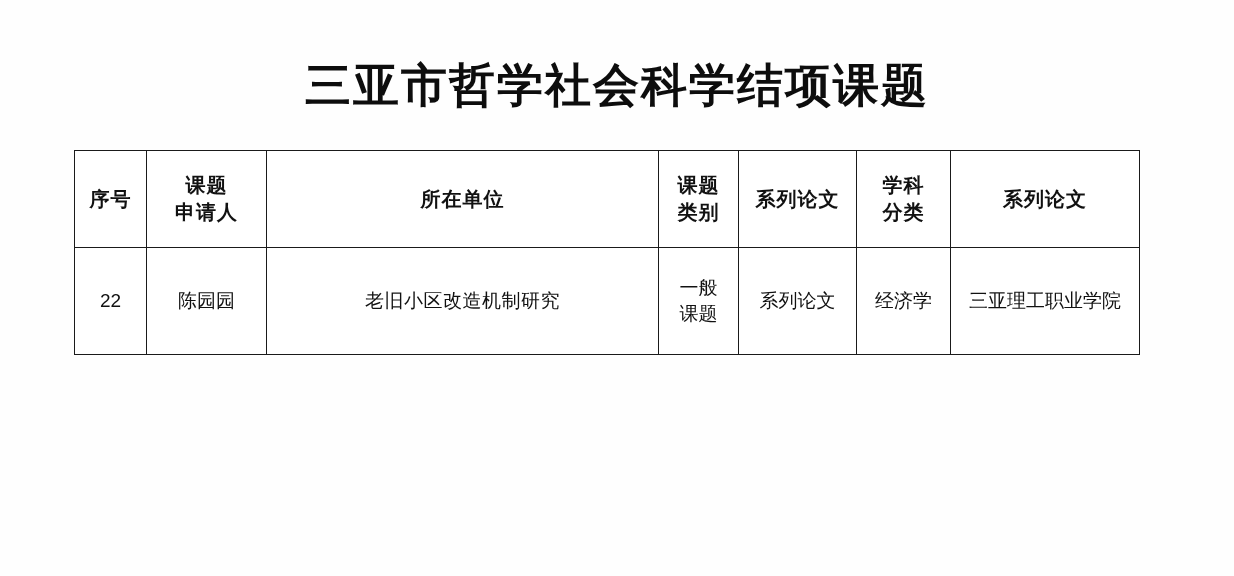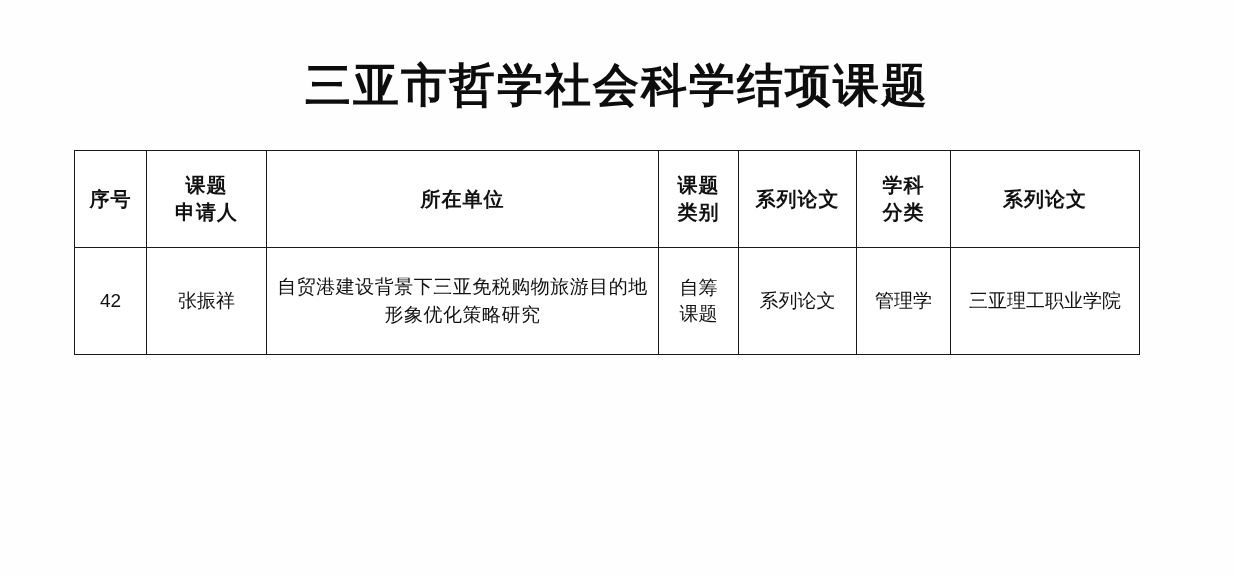--- a/index.html
+++ b/index.html
@@ -120,30 +120,30 @@
             <span class="hdr-stack">学科</span>
             <span class="hdr-stack">分类</span>
           </th>
           <th>
             <span class="hdr-stack">系列论文</span>
           </th>
         </tr>
       </thead>
       <tbody>
         <tr>
-          <td>42</td>
-          <td>张振祥</td>
-          <td class="cell-name two-line">自贸港建设背景下三亚免税购物旅游目的地形象优化策略研究</td>
+          <td>22</td>
+          <td>陈园园</td>
+          <td class="cell-name">老旧小区改造机制研究</td>
           <td>
-            <span class="hdr-stack">自筹</span>
+            <span class="hdr-stack">一般</span>
             <span class="hdr-stack">课题</span>
           </td>
           <td>系列论文</td>
           <td>
-            <span class="hdr-stack">管理学</span>
+            <span class="hdr-stack">经济学</span>
           </td>
           <td>三亚理工职业学院</td>
         </tr>
       </tbody>
     </table>
   </div>
 
 </div>
 
 </body></html>

